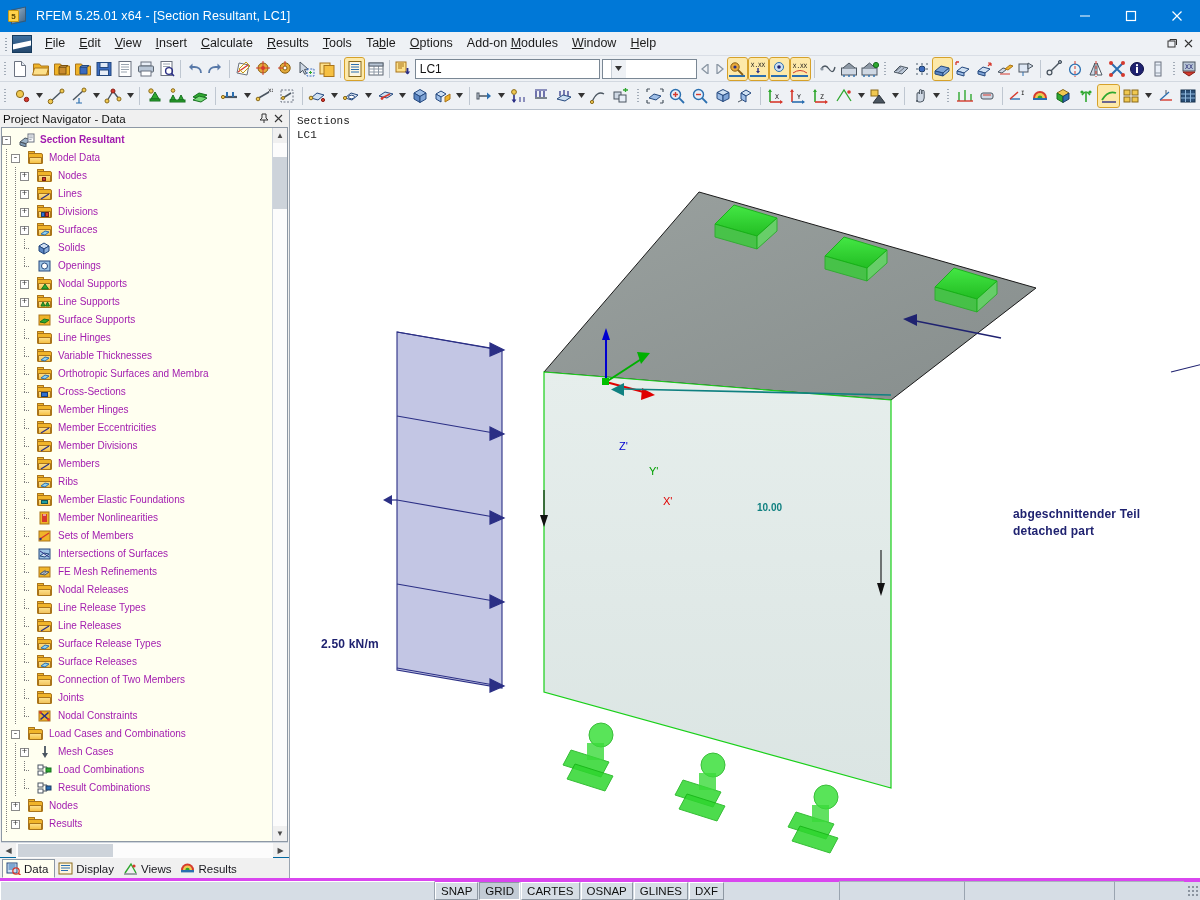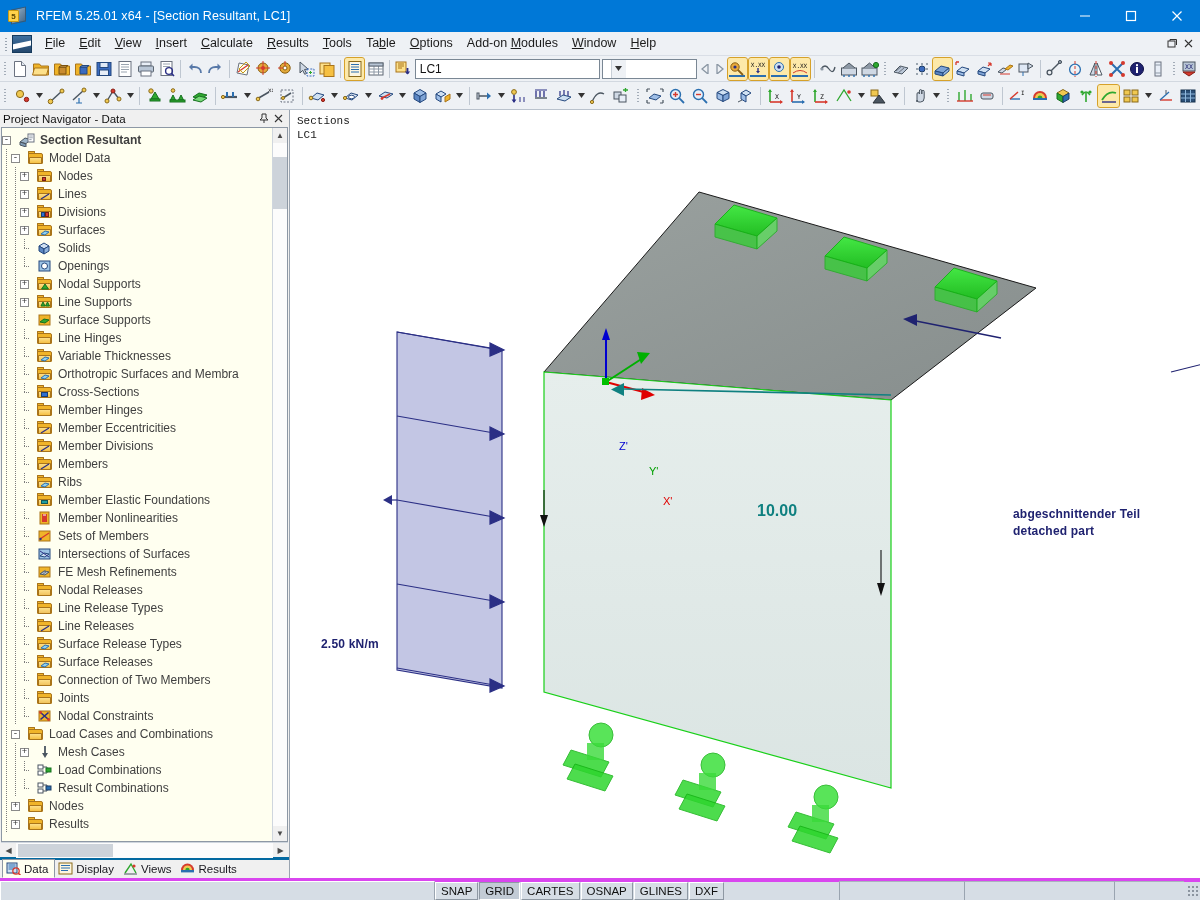--- a/index.html
+++ b/index.html
@@ -158,21 +158,21 @@
   .elbow::before {
     content: ""; position: absolute; left: 4px; top: 0; width: 1px; height: 9px;
     background-image: linear-gradient(#7d7d7d 50%, transparent 50%); background-size: 1px 2px;
   }
   .elbow::after {
     content: ""; position: absolute; left: 4px; top: 9px; width: 6px; height: 1px;
     background-image: linear-gradient(90deg,#7d7d7d 50%, transparent 50%); background-size: 2px 1px;
   }
   .tdash { width: 7px; flex: 0 0 7px; height: 1px; }
   .ticon { width: 16px; height: 14px; flex: 0 0 16px; margin: 0 3px 0 1px; position: relative; }
-  .tlabel { font-size: 12px; color: #404040; padding: 0 2px; line-height: 16px; }
+  .tlabel { font-size: 10px; color: #a21caf; padding: 0 2px; line-height: 16px; }
   .tlabel.bold { font-weight: bold; }
 
   
   .fol { position: absolute; left: 0; top: 2px; width: 15px; height: 11px; }
   .fol .back {
     position: absolute; left: 0; top: 0; width: 15px; height: 11px;
     background: #f0b429; border: 1px solid #a9741a; border-radius: 1px 2px 1px 1px;
   }
   .fol .tab {
     position: absolute; left: 0; top: -2px; width: 7px; height: 3px;
@@ -184,21 +184,21 @@
   }
   .ic-red { background: #d63a2e; }
   .ic-blue { background: #2f6fd0; }
   .ic-teal { background: #1f9e9e; }
 
   .sq { position: absolute; border: 1px solid rgba(0,0,0,.45); }
 
   
   .nav-tabs {
     height: 21px; flex: 0 0 21px; display: flex; align-items: flex-end;
-    background: #f0f0f0; padding-left: 2px; border-top: 3px solid #0369a1;
+    background: #f0f0f0; padding-left: 2px; border-top: 1px solid #0369a1;
   }
   .ntab {
     height: 19px; display: flex; align-items: center; gap: 3px;
     padding: 0 6px 0 3px; font-size: 11.5px; color: #18181f;
   }
   .ntab.sel { background: #fffff0; border: 1px solid #8d98a5; border-bottom: 1px solid #fffff0; }
   .ntab-ic { width: 15px; height: 14px; position: relative; flex: 0 0 15px; }
 
   
   .viewport {
@@ -207,21 +207,21 @@
   }
   .vp-label {
     position: absolute; font-family: Liberation Mono, monospace;
     font-size: 11px; color: #1a1a1a; white-space: pre;
   }
   .ann {
     position: absolute; font-weight: bold; font-size: 12px;
     color: #1f2270; white-space: nowrap; letter-spacing: .2px; margin-top: 44px;
   }
   .dim {
-    position: absolute; font-weight: bold; font-size: 16px;
+    position: absolute; font-weight: bold; font-size: 10px;
     color: #0f8080; white-space: nowrap;
   }
   .axlabel { position: absolute; font-size: 11px; font-weight: normal; white-space: nowrap; }
 
   
   .statusbar {
     height: 22px; flex: 0 0 22px; background: #d6dde5; display: flex; align-items: center;
     border-top: 4px solid #d946ef;
   }
   .sb-pane { height: 20px; border: 1px solid #fff; border-right-color: #9aa4b0; border-bottom-color:#9aa4b0; }

